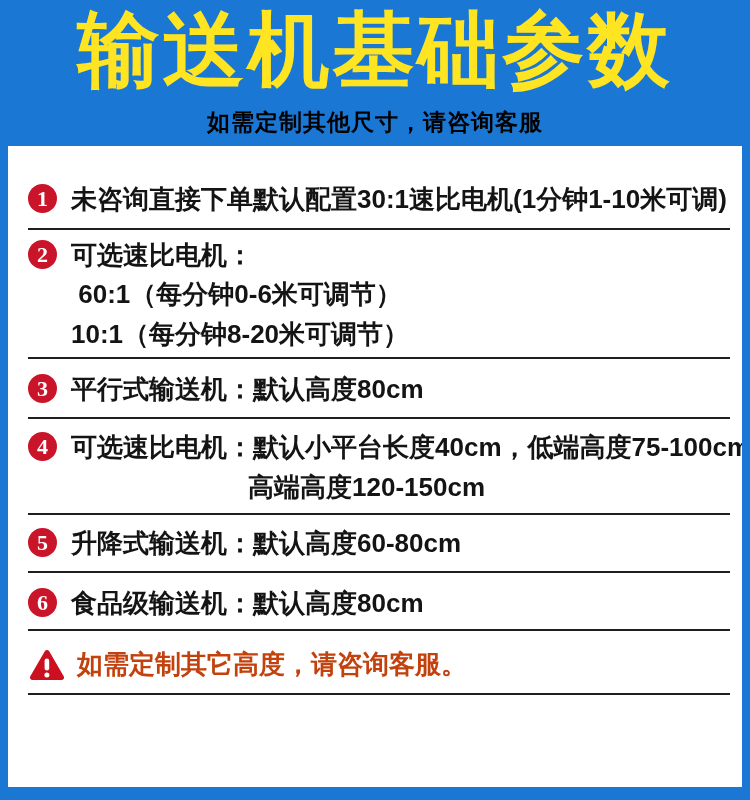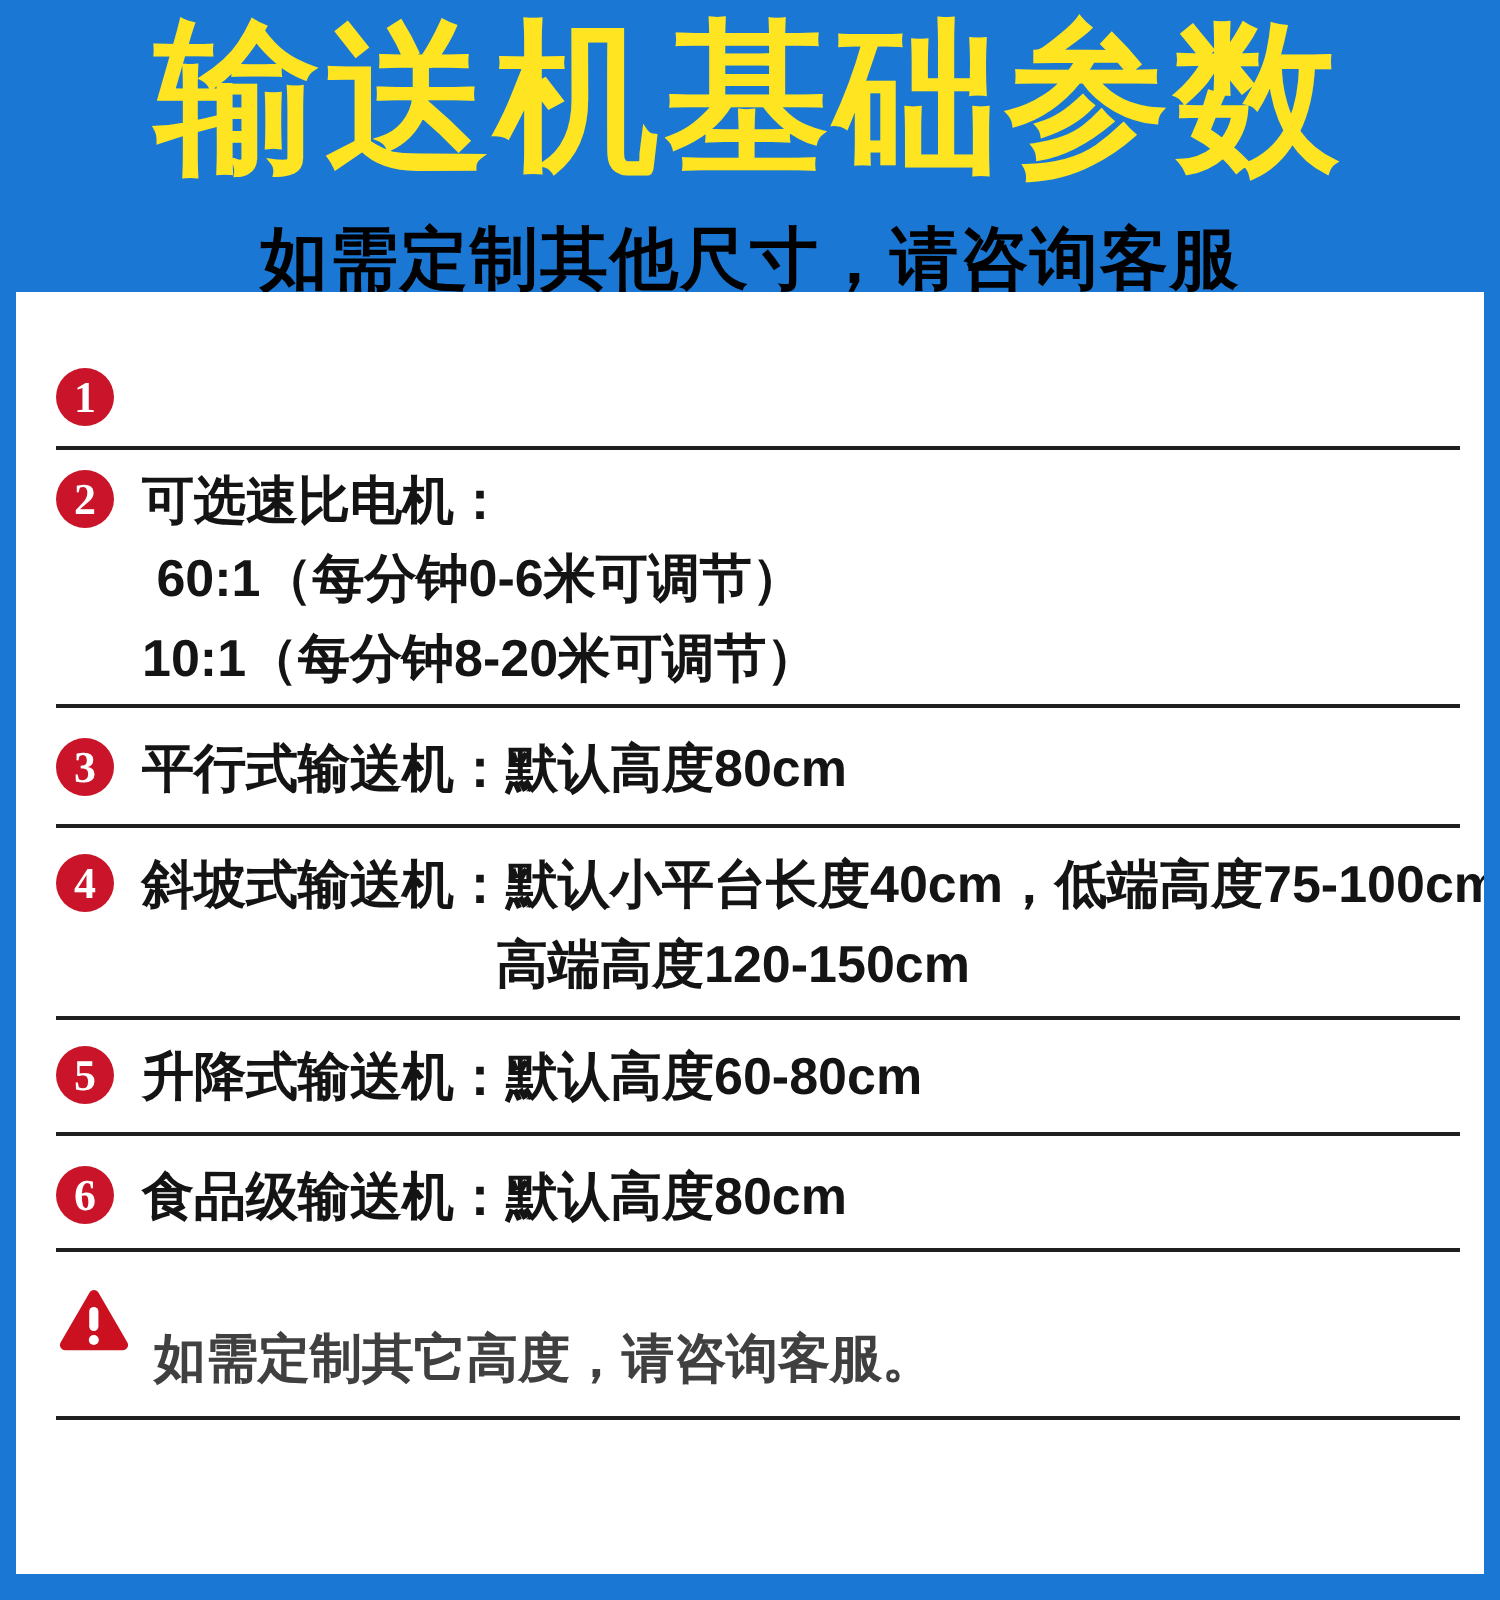--- a/index.html
+++ b/index.html
@@ -15,21 +15,21 @@
     color:#ffe521;
     font-size:82px;
     font-weight:bold;
     line-height:92px;
     padding-top:4px;
     letter-spacing:3px;
     white-space:nowrap;
   }
   .subtitle {
     color:#000000;
-    font-size:34px;
+    font-size:23px;
     font-weight:bold;
     margin-top:11px;
     letter-spacing:1px;
   }
   .panel {
     position:absolute;
     left:8px; right:8px; top:146px; bottom:13px;
     background:#ffffff;
     box-sizing:border-box;
     padding:0 12px 0 20px;
@@ -60,37 +60,38 @@
   .indent2 { padding-left:177px; line-height:42px; }
   .divider { height:2px; background:#1f1f1f; }
   
   .r1 { padding:34px 0 10px 0; }
   .r2 { padding:6px 0 3px 0; }
   .r3 { padding:11px 0 9px 0; }
   .r4 { padding:9px 0 5px 0; }
   .r5 { padding:9px 0 9px 0; }
   .r6 { padding:11px 0 7px 0; }
   .r7 { padding:14px 0 10px 0; }
-  .warning-text { color:#404040;margin-top:20px; }
+  .warning-text { color:#c2410c; }
   .warn-icon { flex:0 0 auto; margin:4px 12px 0 0; }
 </style>
 </head>
 <body>
 
 <div class="frame">
 
   <div class="header">
     <div class="title">输送机基础参数</div>
     <div class="subtitle">如需定制其他尺寸，请咨询客服</div>
   </div>
 
   <div class="panel">
 
     <div class="row r1">
       <span class="badge">1</span>
+      <div class="content">未咨询直接下单默认配置30:1速比电机(1分钟1-10米可调)</div>
     </div>
     <div class="divider"></div>
 
     <div class="row r2">
       <span class="badge">2</span>
       <div class="content">
         <div>可选速比电机：</div>
         <div class="option">60:1（每分钟0-6米可调节）</div>
         <div class="option">10:1（每分钟8-20米可调节）</div>
       </div>
@@ -99,21 +100,21 @@
 
     <div class="row r3">
       <span class="badge">3</span>
       <div class="content">平行式输送机：默认高度80cm</div>
     </div>
     <div class="divider"></div>
 
     <div class="row r4">
       <span class="badge">4</span>
       <div class="content">
-        <div>斜坡式输送机：默认小平台长度40cm，低端高度75-100cm</div>
+        <div>可选速比电机：默认小平台长度40cm，低端高度75-100cm</div>
         <div class="indent2">高端高度120-150cm</div>
       </div>
     </div>
     <div class="divider"></div>
 
     <div class="row r5">
       <span class="badge">5</span>
       <div class="content">升降式输送机：默认高度60-80cm</div>
     </div>
     <div class="divider"></div>

